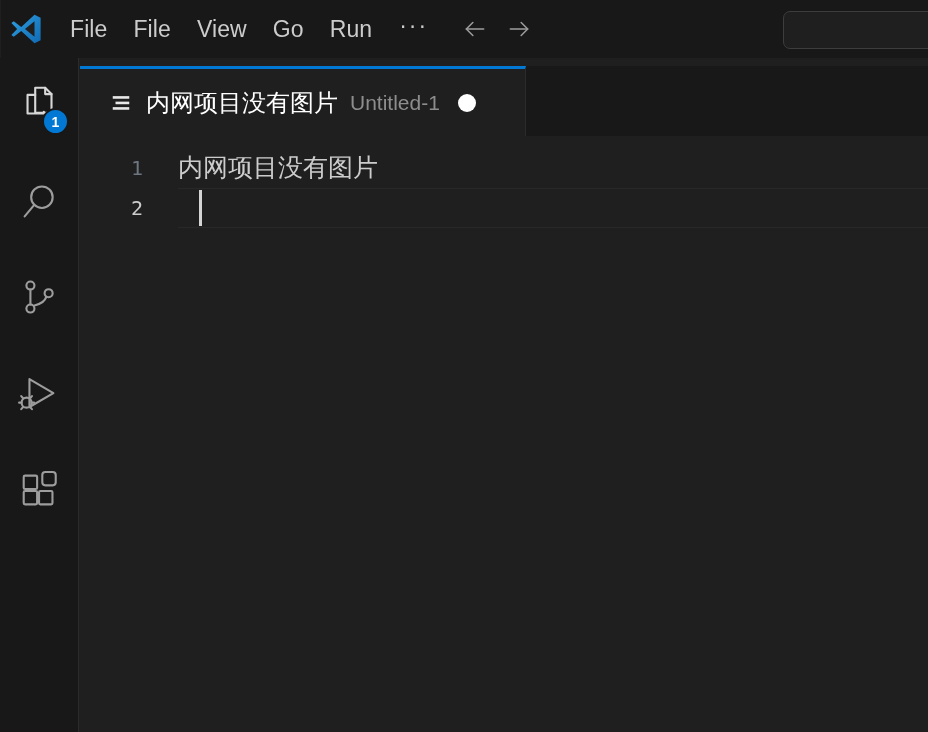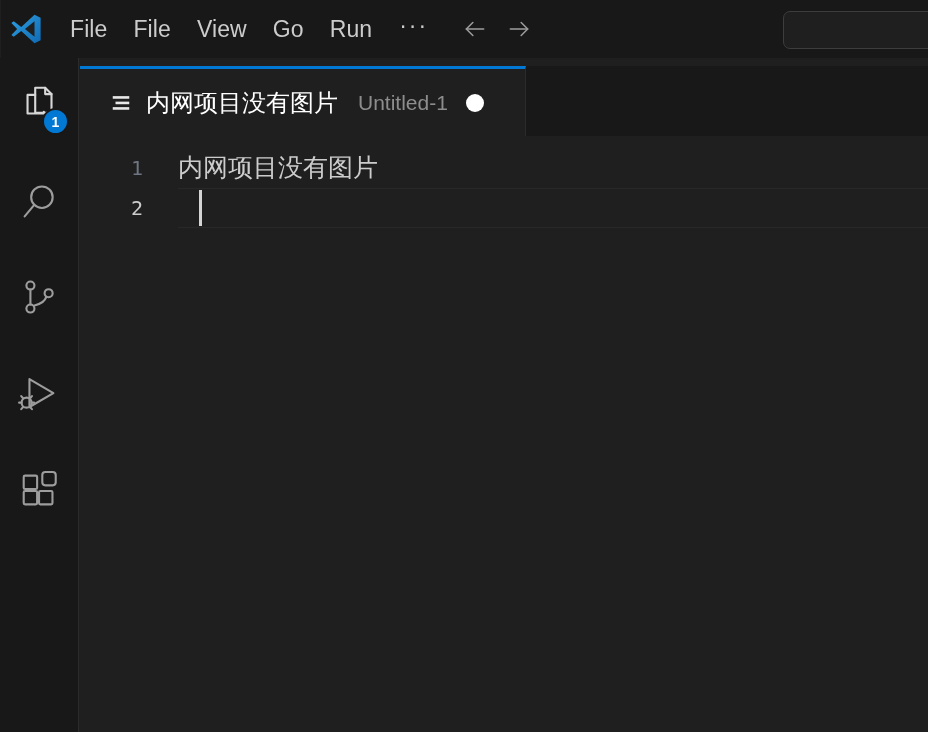--- a/index.html
+++ b/index.html
@@ -179,21 +179,21 @@
   .tab-label {
     color: #ffffff;
     font-size: 24px;
     white-space: nowrap;
     font-family: "DejaVu Sans", "Liberation Sans", sans-serif;
   }
 
   .tab-desc {
     color: #8d8d8d;
     font-size: 21px;
-    margin-left: 20px;
+    margin-left: 12px;
     white-space: nowrap;
   }
 
   .tab-dirty {
     width: 18px;
     height: 18px;
     border-radius: 50%;
     background: #ffffff;
     margin-left: 18px;
     flex: 0 0 auto;

